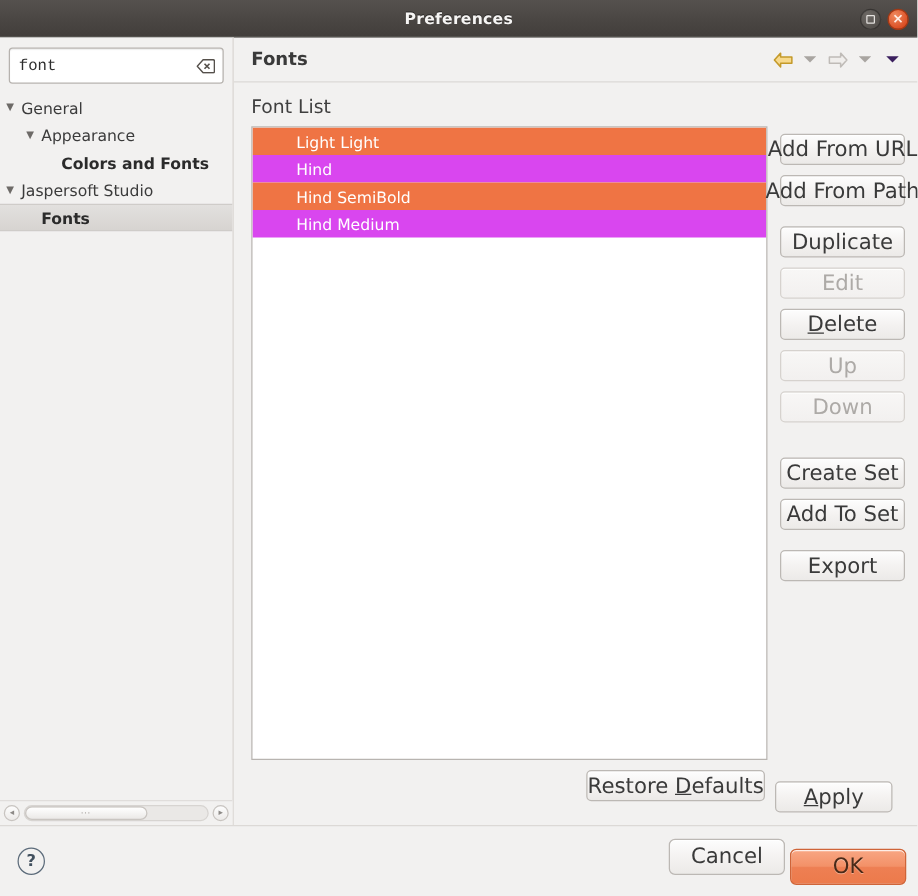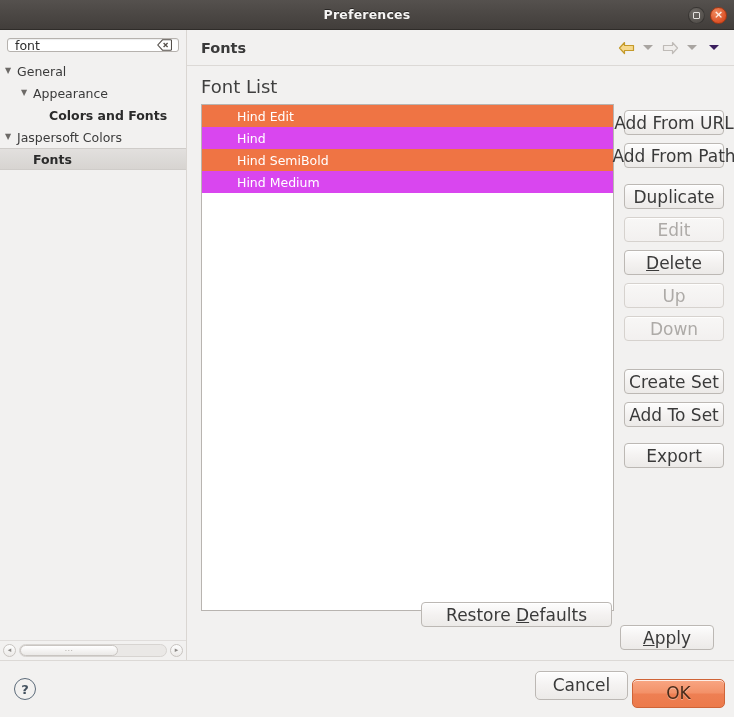--- a/index.html
+++ b/index.html
@@ -91,27 +91,28 @@
     flex: 0 0 187px;
     border-right: 1px solid #dad6d2;
     display: flex;
     flex-direction: column;
     background: #f2f1f0;
     position: relative;
   }
   #filter-wrap { padding: 8px 7px 6px 7px; }
   #filter-box {
     position: relative;
-    height: 14px;
+    height: 29px;
     background: #ffffff;
     border: 1px solid #b6b2ae;
     border-radius: 3px;
     box-shadow: inset 0 1px 1px rgba(0,0,0,.07);
     display: flex;
     align-items: center;
+    font-family: Liberation Mono, monospace;
   }
   #filter-input {
     border: 0; outline: 0;
     background: transparent;
     font-family: inherit;
     font-size: 12.5px;
     color: #2d2d2d;
     padding: 0 24px 0 7px;
     width: 100%;
     height: 100%;
@@ -239,21 +240,21 @@
   .caret.dark { border-top-color: #3b1f5e; }
 
   #page-body {
     flex: 1 1 auto;
     display: flex;
     flex-direction: column;
     padding: 10px 10px 0 14px;
     min-height: 0;
   }
   #list-label {
-    font-size: 18px;
+    font-size: 15px;
     color: #3f3f3f;
     margin-bottom: 7px;
   }
   #list-area {
     flex: 1 1 auto;
     display: flex;
     min-height: 0;
     gap: 10px;
   }
   #font-list {
@@ -309,21 +310,21 @@
   .gap-md { height: 28px; flex: 0 0 28px; }
   .btn u { text-decoration: underline; }
 
   #page-footer {
     flex: 0 0 auto;
     display: flex;
     justify-content: flex-end;
     gap: 8px;
     padding: 12px 10px 10px 14px;
   }
-  .btn.wide { padding: 0 24px; min-width: 105px; }
+  .btn.wide { padding: 0 0; min-width: 105px; margin-top: 14px; }
   .btn.apply { min-width: 94px; margin-top: 23px; }
 
   
   #dialog-footer {
     flex: 0 0 57px;
     height: 57px;
     border-top: 1px solid #dcd9d6;
     display: flex;
     align-items: center;
     padding: 0 9px 0 14px;
@@ -400,21 +401,21 @@
             <span class="tlabel">Appearance</span>
           </div>
           <div class="tree-row bold">
             <span class="tw-spacer"></span>
             <span class="tw-spacer"></span>
             <span class="tw-spacer"></span>
             <span class="tlabel">Colors and Fonts</span>
           </div>
           <div class="tree-row">
             <span class="twisty">▼</span>
-            <span class="tlabel">Jaspersoft Colors</span>
+            <span class="tlabel">Jaspersoft Studio</span>
           </div>
           <div class="tree-row selected bold">
             <span class="tw-spacer"></span>
             <span class="tw-spacer"></span>
             <span class="tlabel">Fonts</span>
           </div>
         </div>
 
       <div id="hscroll">
         <div class="sb-arrow">◂</div>
@@ -451,21 +452,21 @@
             </div>
         </div>
       </div>
 
       <div id="page-body">
         <div id="list-label">Font List</div>
 
         <div id="list-area">
           <div id="font-list">
               <div class="list-row sel-a">
-                <span>Hind Edit</span>
+                <span>Light Light</span>
               </div>
               <div class="list-row sel-b">
                 <span>Hind</span>
               </div>
               <div class="list-row sel-a">
                 <span>Hind SemiBold</span>
               </div>
               <div class="list-row sel-b">
                 <span>Hind Medium</span>
               </div>

